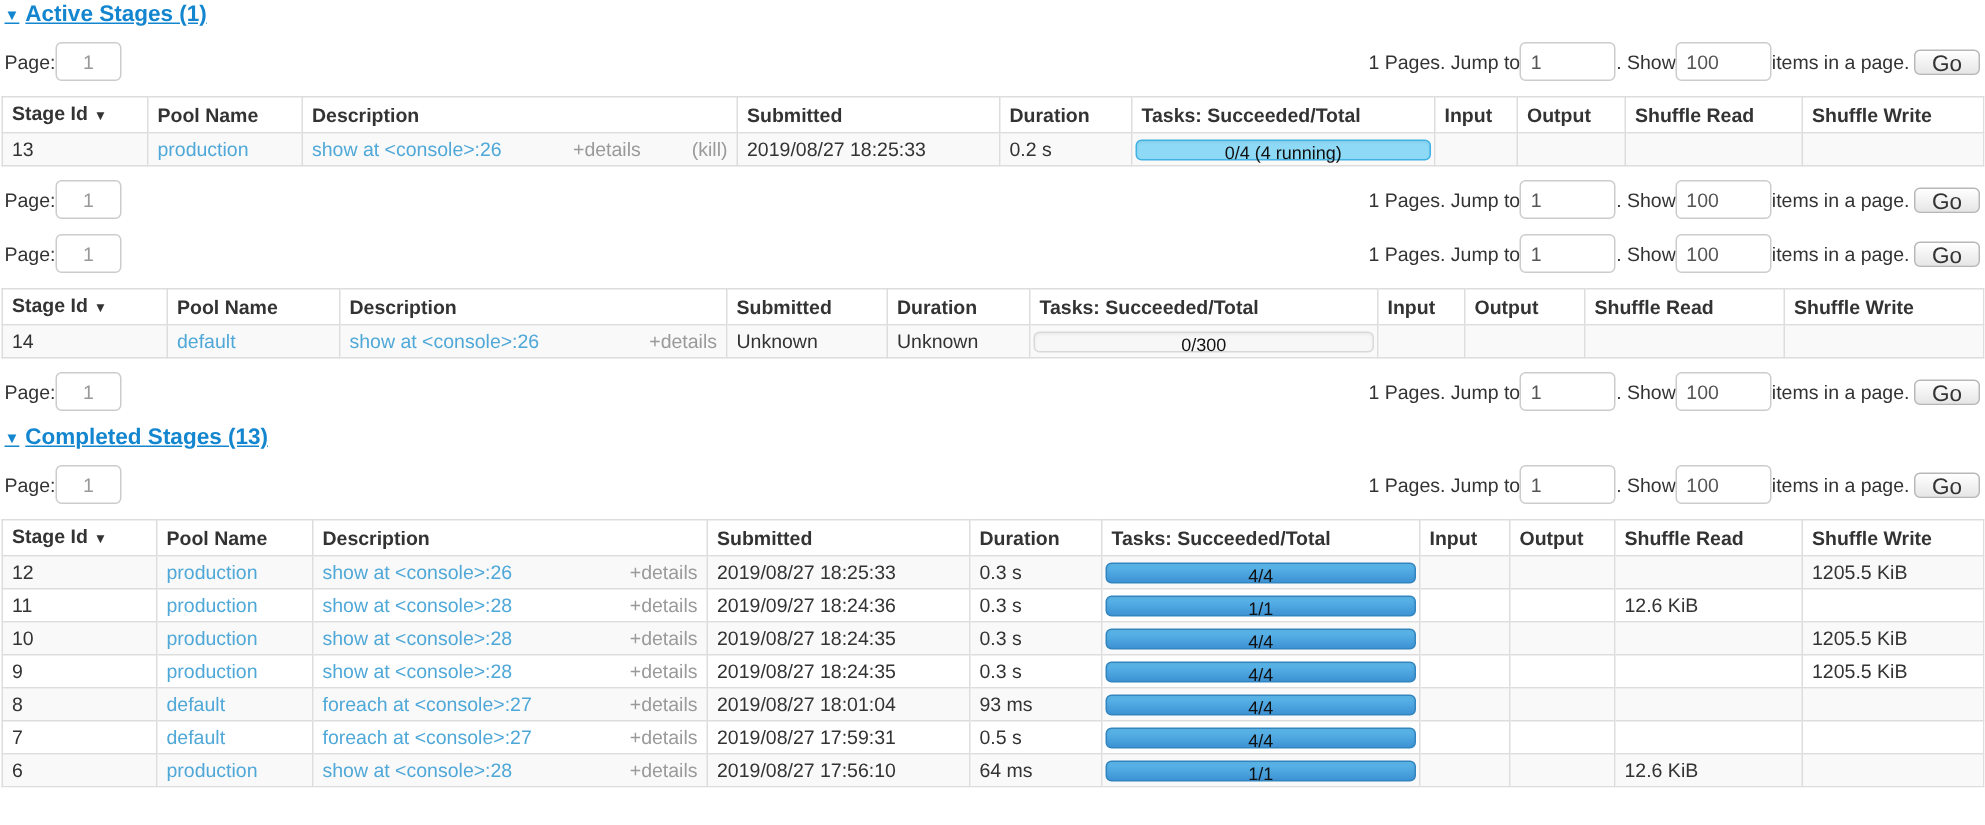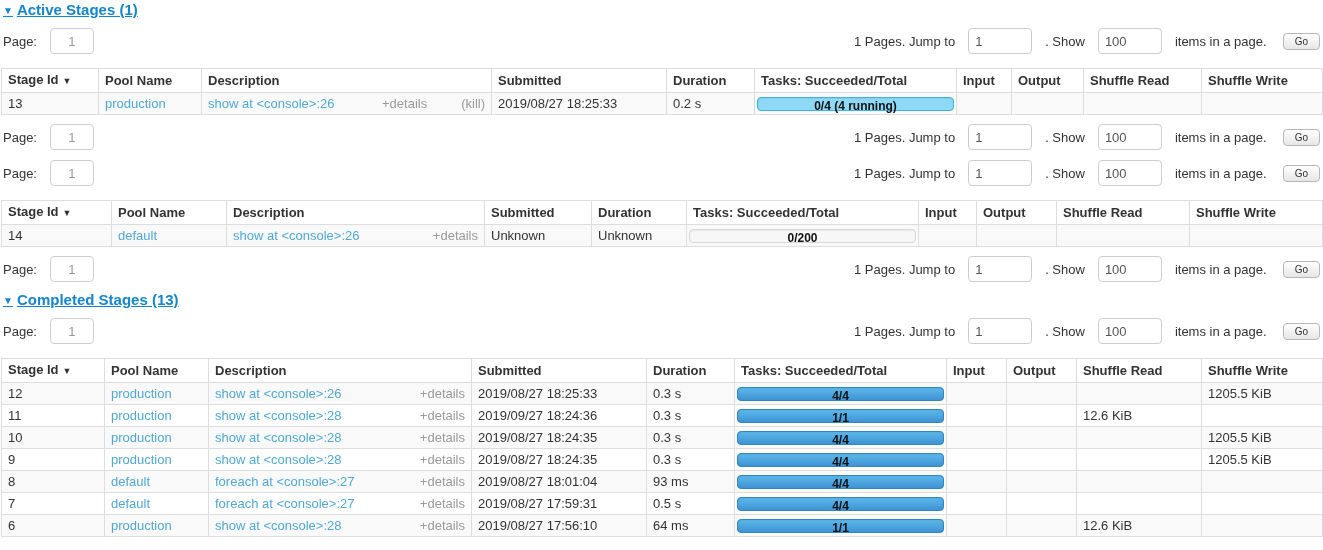--- a/index.html
+++ b/index.html
@@ -28,59 +28,58 @@
     color:var(--heading-blue);
     cursor:pointer;line-height:16px;
   }
   .section-heading:first-child{margin-top:0;text-decoration:underline;}
   .collapse-arrow{font-size:10px;vertical-align:1px;margin-right:4px;}
   .pagination-row{
     margin:9px 0 10px 0;
     display:flex;justify-content:space-between;align-items:center;
     height:26px;padding:0 2px;
   }
-  .pag-left,.pag-right{display:flex;align-items:center;gap:13px;}
+  .pag-left,.pag-right{display:flex;align-items:center;gap:0;}
   .pag-right{color:#333;}
   input{
     font-family:inherit;font-size:13px;color:#555;
     border:1px solid #ccc;border-radius:4px;
     height:26px;outline:none;background:#fff;
   }
   .page-input{width:44px;text-align:center;color:#999;}
   .jump-input,.show-input{width:64px;padding:0 6px;color:#555;}
   .go-btn{
-    font-family:inherit;font-size:10px;color:#333;
+    font-family:inherit;font-size:15px;color:#333;
     height:17px;padding:0 11px;margin-left:3px;
     background:linear-gradient(to bottom,#ffffff,#e6e6e6);
     border:1px solid #b7b7b7;border-radius:4px;cursor:pointer;
   }
   table{
     width:1321px;table-layout:fixed;border-collapse:collapse;
-    margin-top:14px;
+    margin-top:2px;
     padding-left:48px;
   }
   th,td{
     border:1px solid var(--border-gray);
     padding:3px 6px;line-height:15px;height:22px;
     text-align:left;overflow:hidden;white-space:nowrap;
   }
   th{font-weight:bold;color:#333;background:#fff;cursor:pointer;}
   tbody tr:nth-child(odd){background:#f9f9f9;}
   tbody tr:nth-child(even){background:#ffffff;}
   .sort-icon{font-size:9px;margin-left:4px;color:#333;}
   a.cell-link{color:var(--link-blue);text-decoration:none;cursor:pointer;}
   .desc-cell-inner{display:flex;justify-content:space-between;align-items:flex-end;}
   .desc-right{display:flex;gap:34px;}
   .muted-link{color:#9a9a9a;text-decoration:none;cursor:pointer;}
   .tasks-cell{padding:2px 2px;}
   .progress{
     height:14px;border-radius:4px;position:relative;
     border:1px solid var(--empty-border);background:var(--empty-fill);
     box-shadow:inset 0 1px 2px rgba(0,0,0,.06);
-    font-weight:bold;
   }
   .progress .bar-text{
     position:absolute;left:0;right:0;top:0;
     text-align:center;font-size:12px;line-height:16px;color:#111;
   }
   .progress.running{background:var(--running-fill);border-color:var(--running-border);}
   .progress.done{
     background:linear-gradient(to bottom,var(--done-top),var(--done-bottom));
     border-color:var(--done-border);
   }
@@ -230,21 +229,21 @@
                 <a class="cell-link">show at &lt;console&gt;:26</a>
                 <span class="desc-right">
                   <a class="muted-link">+details</a>
                 </span>
               </div>
             </td>
             <td>Unknown</td>
             <td>Unknown</td>
             <td class="tasks-cell">
               <div class="progress empty">
-                <span class="bar-text">0/200</span>
+                <span class="bar-text">0/300</span>
               </div>
             </td>
             <td></td>
             <td></td>
             <td></td>
             <td></td>
           </tr>
         </tbody>
       </table>
   <div class="pagination-row">

